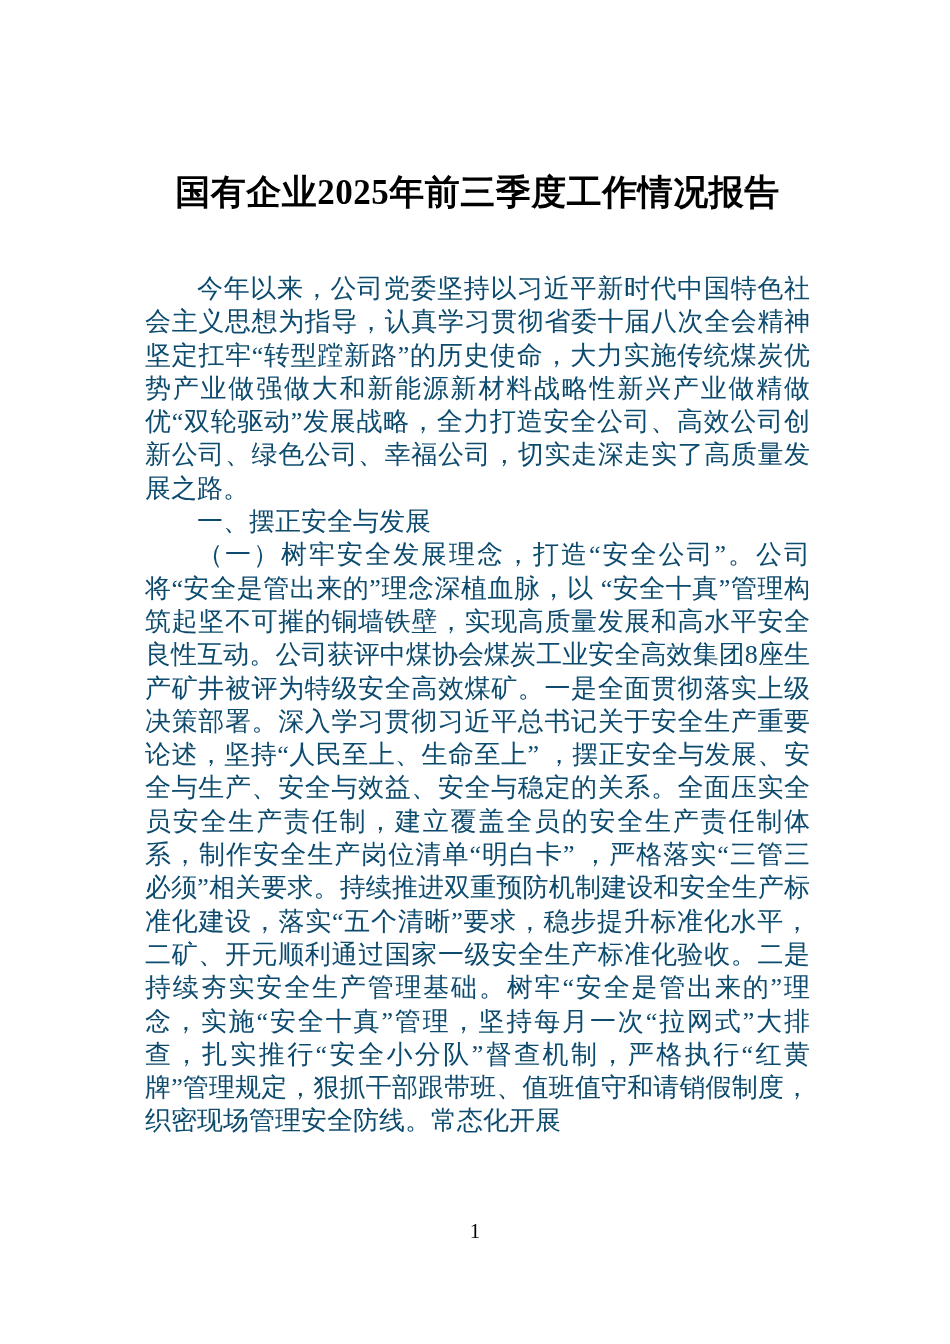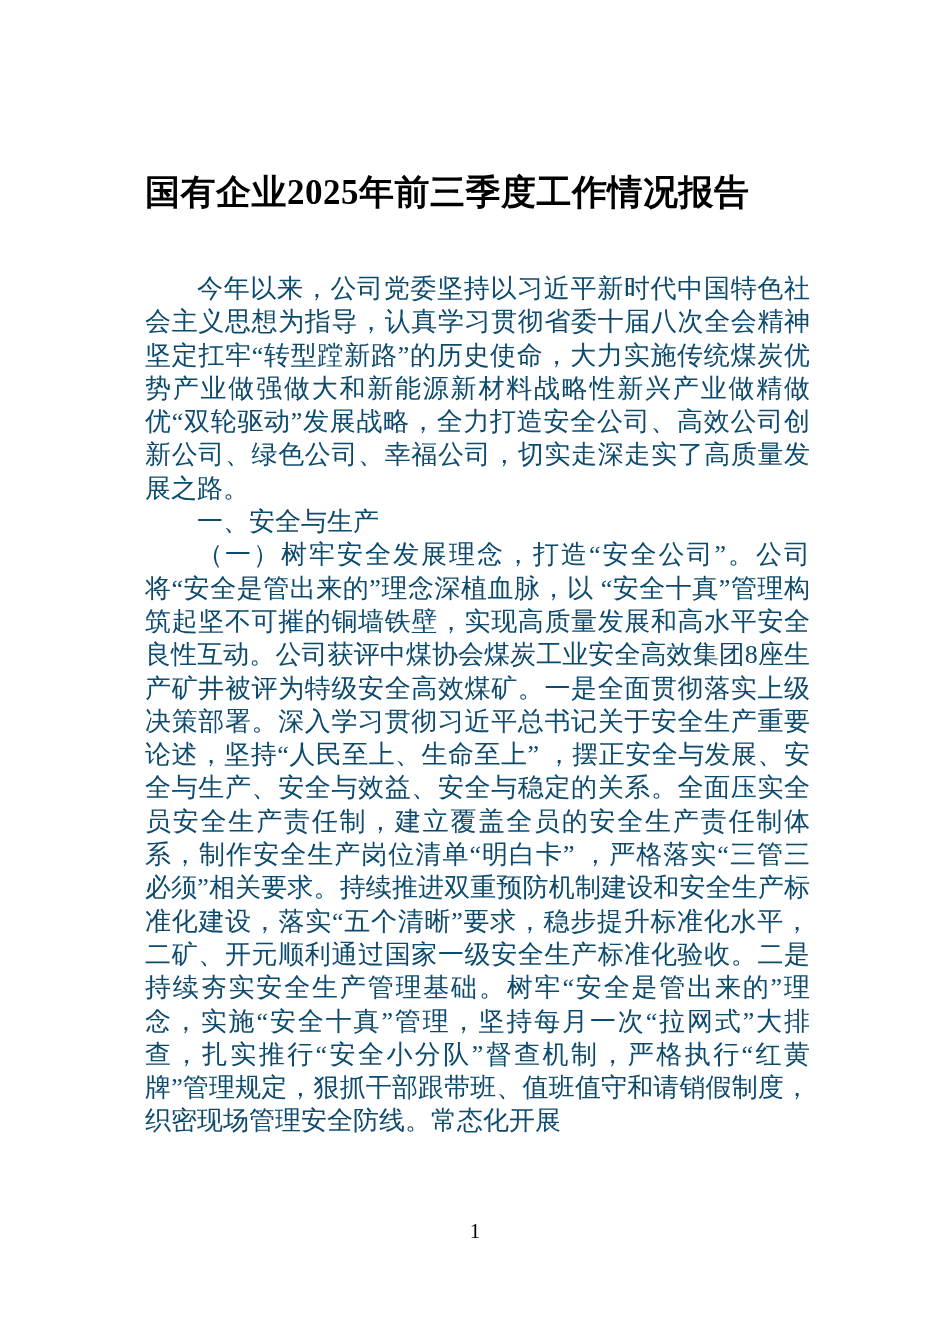--- a/index.html
+++ b/index.html
@@ -16,21 +16,21 @@
     padding: 170px 140px 0 145px;
     overflow: hidden;
     font-family: "Liberation Serif", "DejaVu Serif", serif;
     color: #000000;
   }
   .doc-title {
     margin: 0 0 57px 0;
     font-size: 35px;
     font-weight: 700;
     line-height: 45px;
-    text-align: left;
+    text-align: center;
     letter-spacing: 0.5px;
     color: #000000;
   }
   .doc-body {
     width: 665px;
   }
   .para {
     margin: 0;
     font-size: 26px;
     line-height: 33.3px;
@@ -49,17 +49,17 @@
     color: #000000;
   }
 </style>
 </head>
 <body>
 
 <div class="page">
   <h1 class="doc-title">国有企业2025年前三季度工作情况报告</h1>
   <div class="doc-body">
     <p class="para">今年以来，公司党委坚持以习近平新时代中国特色社会主义思想为指导，认真学习贯彻省委十届八次全会精神坚定扛牢“转型蹚新路”的历史使命，大力实施传统煤炭优势产业做强做大和新能源新材料战略性新兴产业做精做优“双轮驱动”发展战略，全力打造安全公司、高效公司创新公司、绿色公司、幸福公司，切实走深走实了高质量发展之路。</p>
-    <p class="para">一、安全与生产</p>
+    <p class="para">一、摆正安全与发展</p>
     <p class="para">（一）树牢安全发展理念，打造“安全公司”。公司将“安全是管出来的”理念深植血脉，以 “安全十真”管理构筑起坚不可摧的铜墙铁壁，实现高质量发展和高水平安全良性互动。公司获评中煤协会煤炭工业安全高效集团8座生产矿井被评为特级安全高效煤矿。一是全面贯彻落实上级决策部署。深入学习贯彻习近平总书记关于安全生产重要论述，坚持“人民至上、生命至上” ，摆正安全与发展、安全与生产、安全与效益、安全与稳定的关系。全面压实全员安全生产责任制，建立覆盖全员的安全生产责任制体系，制作安全生产岗位清单“明白卡” ，严格落实“三管三必须”相关要求。持续推进双重预防机制建设和安全生产标准化建设，落实“五个清晰”要求，稳步提升标准化水平，二矿、开元顺利通过国家一级安全生产标准化验收。二是持续夯实安全生产管理基础。树牢“安全是管出来的”理念，实施“安全十真”管理，坚持每月一次“拉网式”大排查，扎实推行“安全小分队”督查机制，严格执行“红黄牌”管理规定，狠抓干部跟带班、值班值守和请销假制度，织密现场管理安全防线。常态化开展</p>
   </div>
   <div class="page-number">1</div>
 </div>
 
 </body></html>

